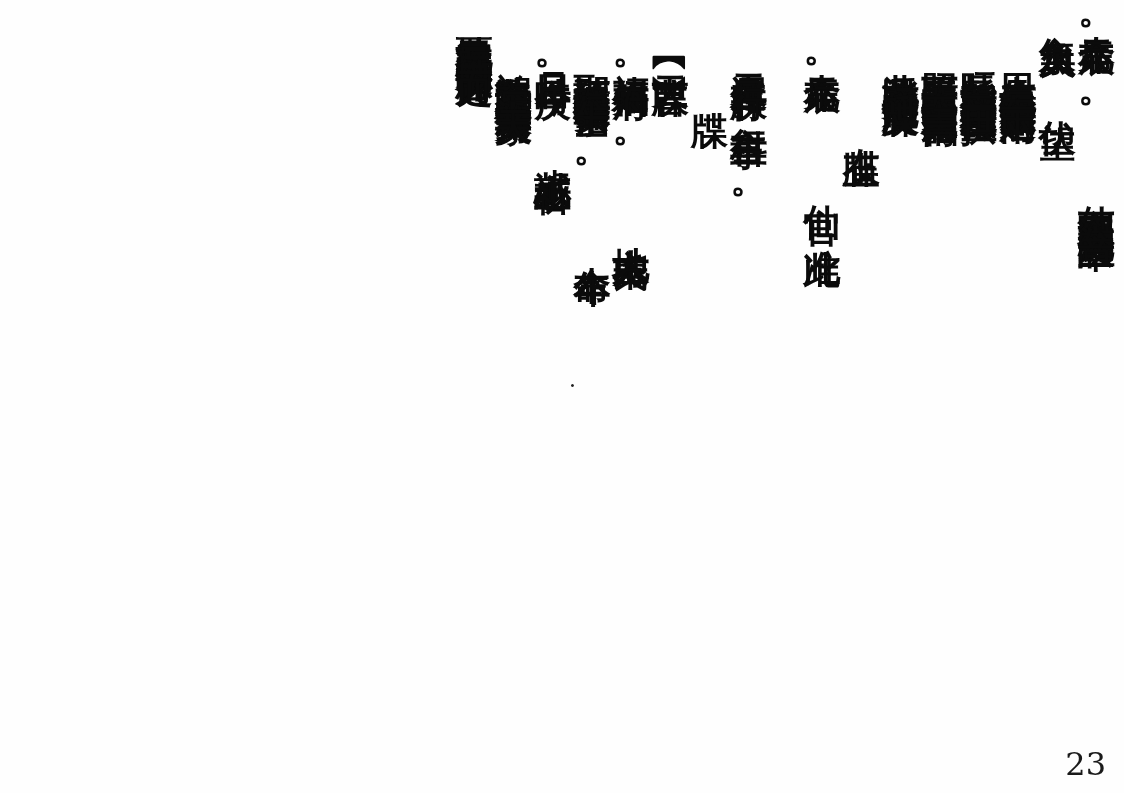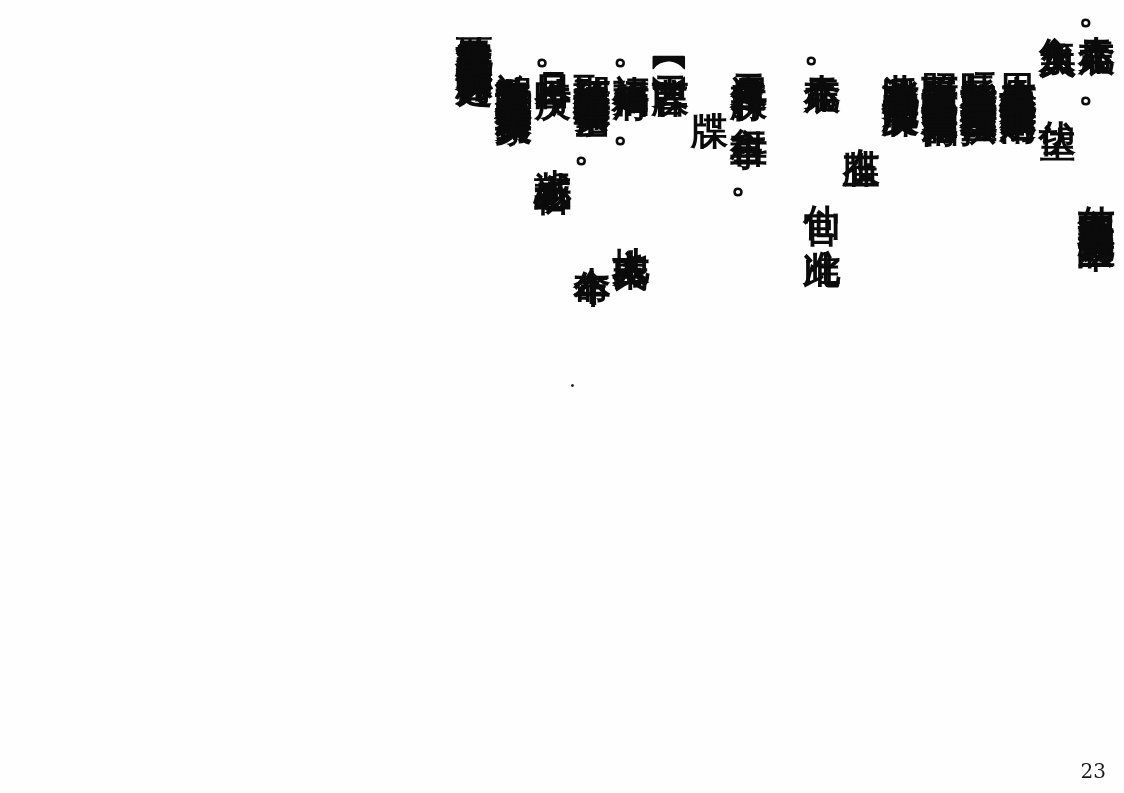--- a/index.html
+++ b/index.html
@@ -45,21 +45,21 @@
   .col.indent-2 { padding-top: 76px; }
   .col.indent-3 { padding-top: 112px; }
   .spacer-col {
     width: 34px;
     height: 10px;
   }
   .page-number {
     position: absolute;
     right: 18px;
     bottom: 10px;
-    font-size: 20px;
+    font-size: 32px;
     color: #1a1a1a;
     font-family: "DejaVu Serif", "Liberation Serif", serif;
   }
   .dotline {
     position: absolute;
     left: 566px;
     top: 382px;
     writing-mode: vertical-rl;
     font-size: 22px;
     color: #222;

